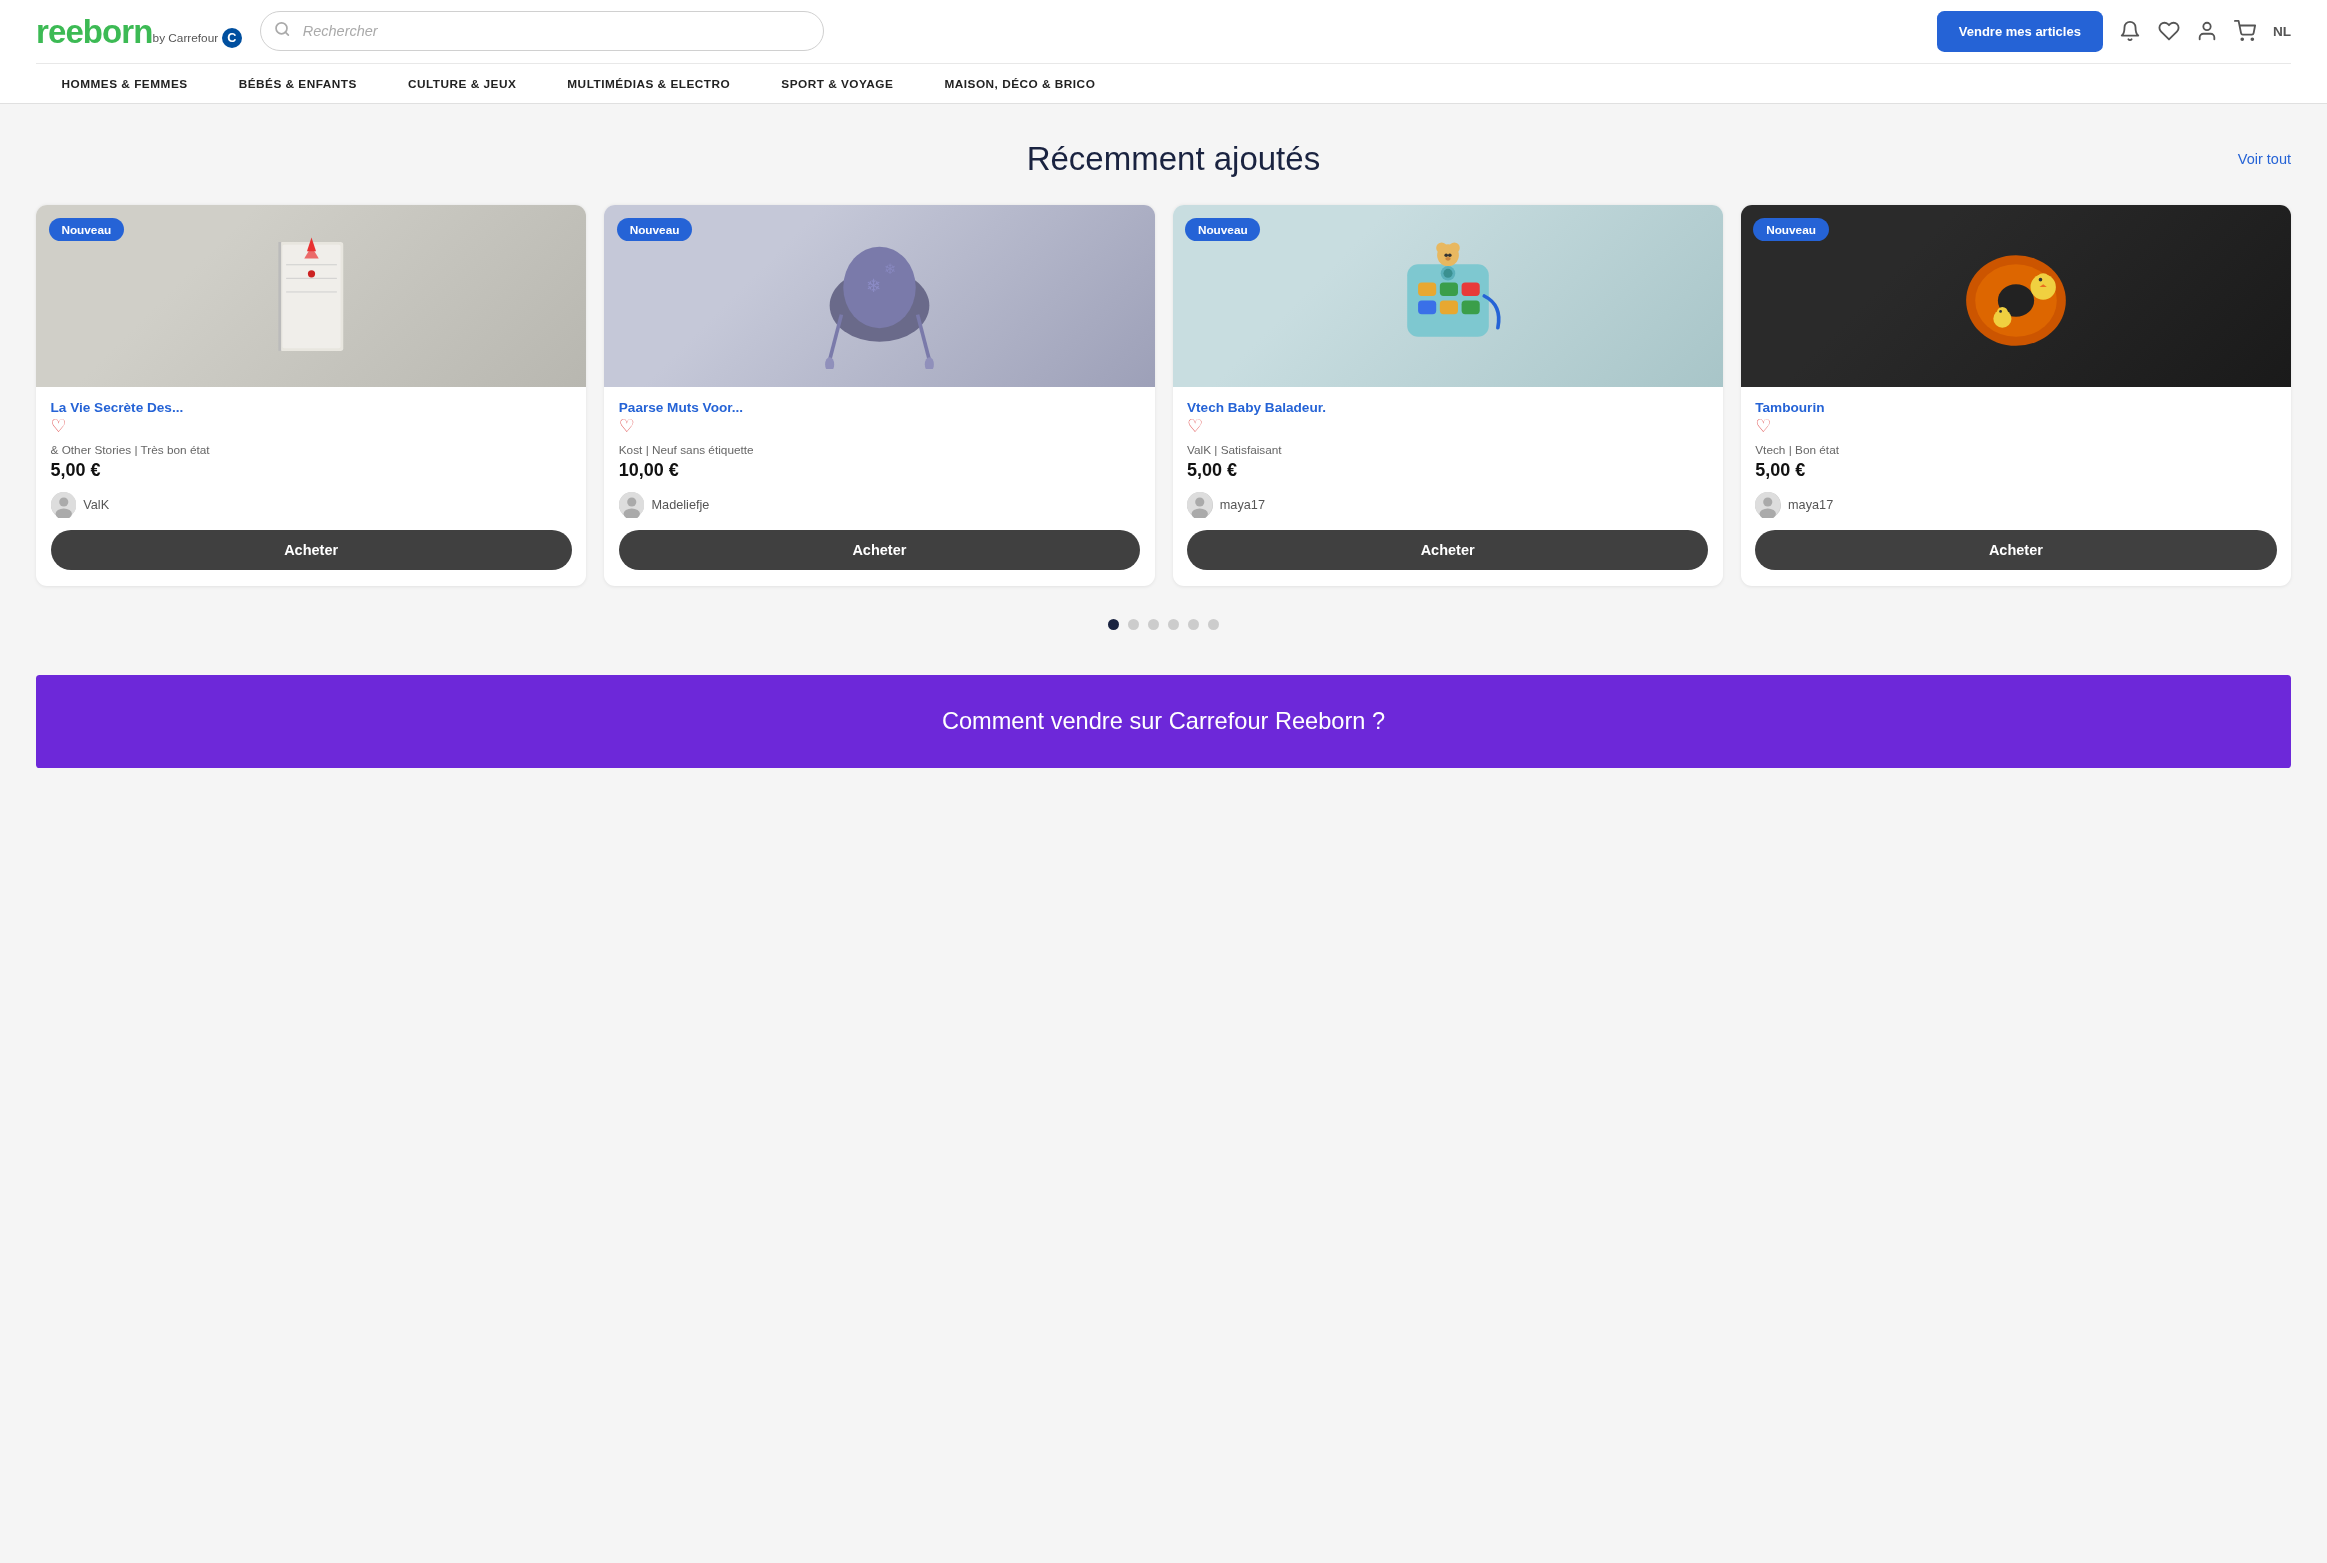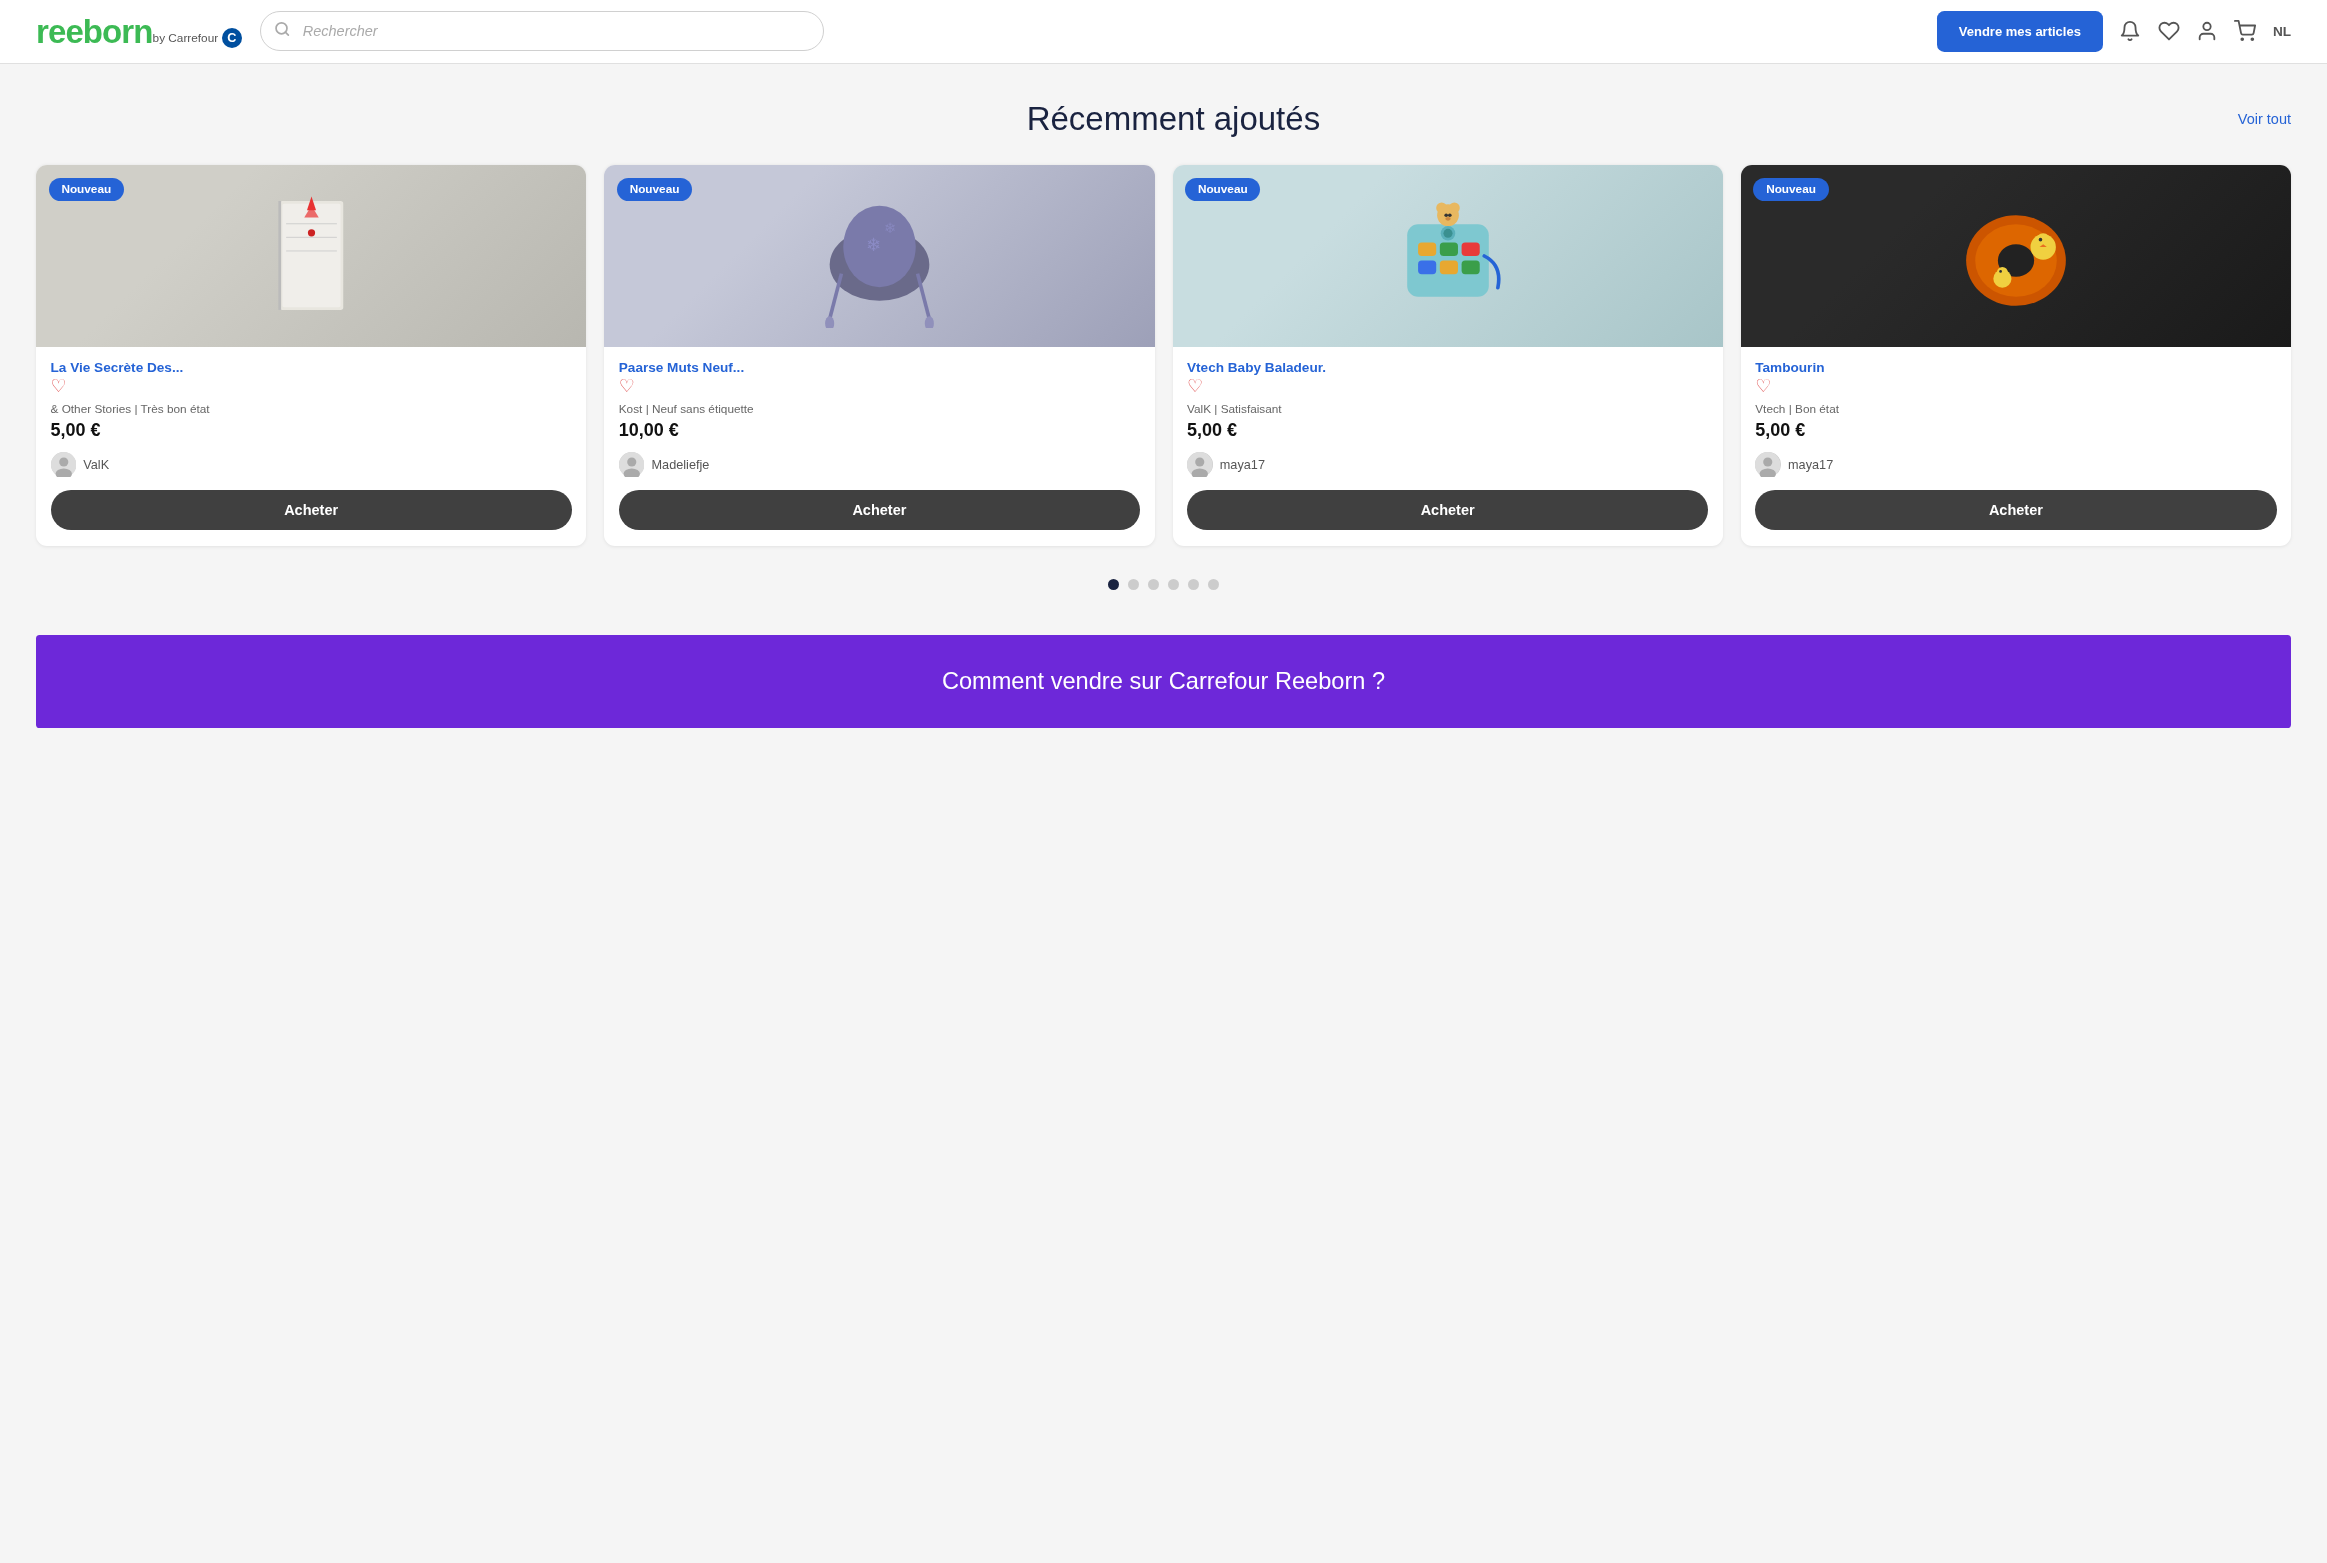--- a/index.html
+++ b/index.html
@@ -354,20 +354,28 @@
           <circle cx="9" cy="21" r="1"></circle>
           <circle cx="20" cy="21" r="1"></circle>
           <path d="M1 1h4l2.68 13.39a2 2 0 0 0 2 1.61h9.72a2 2 0 0 0 2-1.61L23 6H6"></path>
         </svg>
       </button>
 
       <button class="lang-btn">NL</button>
     </div>
   </div>
 
+  <nav class="nav">
+    <span class="nav-item">HOMMES &amp; FEMMES</span>
+    <span class="nav-item">BÉBÉS &amp; ENFANTS</span>
+    <span class="nav-item">CULTURE &amp; JEUX</span>
+    <span class="nav-item">MULTIMÉDIAS &amp; ELECTRO</span>
+    <span class="nav-item">SPORT &amp; VOYAGE</span>
+    <span class="nav-item">MAISON, DÉCO &amp; BRICO</span>
+  </nav>
 </header>
 
 <main class="main">
   <div class="section-header">
     <div style="width:73px"></div>
     <h2 class="section-title">Récemment ajoutés</h2>
     <span class="voir-tout">Voir tout</span>
   </div>
 
   <div class="product-grid">
@@ -426,21 +434,21 @@
             <line x1="28" y1="100" x2="15" y2="150" stroke="#7a7aaa" stroke-width="4"></line>
             <ellipse cx="15" cy="155" rx="5" ry="8" fill="#9090bb"></ellipse>
             <line x1="112" y1="100" x2="125" y2="150" stroke="#7a7aaa" stroke-width="4"></line>
             <ellipse cx="125" cy="155" rx="5" ry="8" fill="#9090bb"></ellipse>
           </svg>
         </div>
         <span class="badge-nouveau">Nouveau</span>
       </div>
       <div class="product-body">
         <div class="product-title-row">
-          <span class="product-title">Paarse Muts Neuf...</span>
+          <span class="product-title">Paarse Muts Voor...</span>
           <span class="heart-icon">♡</span>
         </div>
         <div class="product-desc">Kost | Neuf sans étiquette</div>
         <div class="product-price">10,00 €</div>
         <div class="seller-row">
           <div class="avatar">
             <svg width="25.5" height="25.5" viewBox="0 0 28 28">
                 <circle cx="14" cy="14" r="14" fill="#ddd"></circle>
                 <circle cx="14" cy="11" r="5" fill="#aaa"></circle>
                 <ellipse cx="14" cy="24" rx="9" ry="6" fill="#aaa"></ellipse>

